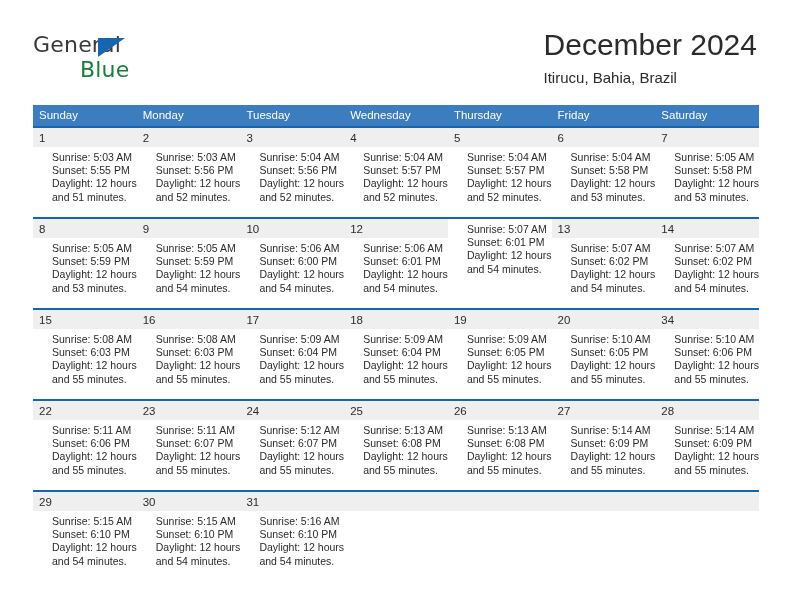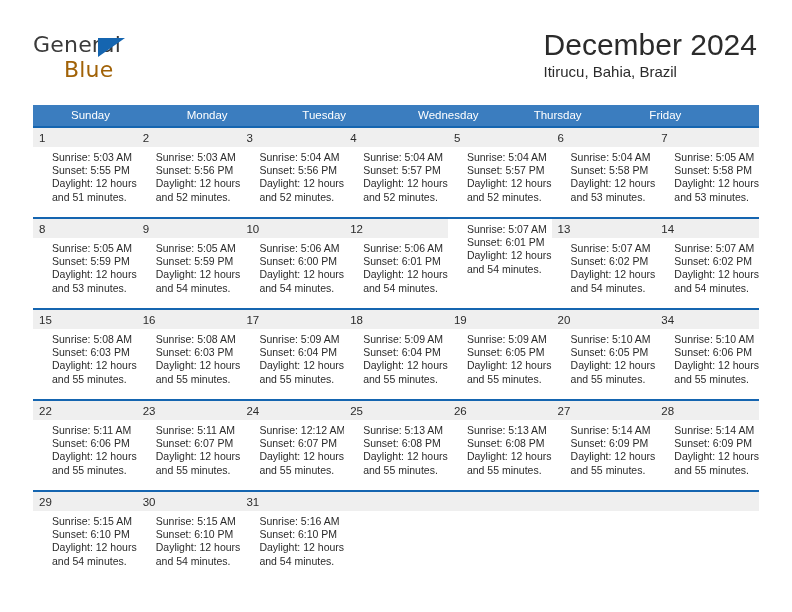--- a/index.html
+++ b/index.html
@@ -51,57 +51,57 @@
     position: absolute;
     left: 65px;
     top: 6px;
     width: 0;
     height: 0;
     border-left: 27px solid #1565b0;
     border-bottom: 19px solid transparent;
   }
   .logo-blue {
     position: absolute;
-    left: 31px;
+    left: 47px;
     top: 25px;
     font-size: 22px;
     letter-spacing: 0.2px;
-    color: #a16207;
+    color: #15803d;
     font-family: "DejaVu Sans", sans-serif;
   }
 
   .title-block {
     position: absolute;
     right: 35px;
     top: 28px;
   }
   .cal-title {
     font-size: 30px;
     color: #2b2b2b;
     line-height: 1.15;
     white-space: nowrap;
   }
   .cal-subtitle {
+    margin-top: 6px;
     font-size: 15px;
     color: #2b2b2b;
     white-space: nowrap;
   }
 
   
   .calendar {
     position: absolute;
     left: 33px;
     top: 105px;
     width: 726px;
   }
 
   .weekday-row {
     display: flex;
     background: #3b7dbf;
-    padding-left: 32px;
   }
   .weekday {
     flex: 1 1 0;
     min-width: 0;
     box-sizing: border-box;
     padding: 4px 0 5px 6px;
     font-size: 11.5px;
     color: #ffffff;
     white-space: nowrap;
     overflow: hidden;
@@ -167,20 +167,21 @@
 
   <div class="calendar">
 
     <div class="weekday-row">
       <div class="weekday">Sunday</div>
       <div class="weekday">Monday</div>
       <div class="weekday">Tuesday</div>
       <div class="weekday">Wednesday</div>
       <div class="weekday">Thursday</div>
       <div class="weekday">Friday</div>
+      <div class="weekday">Saturday</div>
     </div>
 
     <div class="week-row">
       <div class="day-cell">
         <div class="day-number-band">1</div>
         <div class="day-body">
           <div>Sunrise: 5:03 AM</div>
           <div>Sunset: 5:55 PM</div>
           <div>Daylight: 12 hours</div>
           <div>and 51 minutes.</div>
@@ -388,21 +389,21 @@
         <div class="day-body">
           <div>Sunrise: 5:11 AM</div>
           <div>Sunset: 6:07 PM</div>
           <div>Daylight: 12 hours</div>
           <div>and 55 minutes.</div>
         </div>
       </div>
       <div class="day-cell">
         <div class="day-number-band">24</div>
         <div class="day-body">
-          <div>Sunrise: 12:12 AM</div>
+          <div>Sunrise: 5:12 AM</div>
           <div>Sunset: 6:07 PM</div>
           <div>Daylight: 12 hours</div>
           <div>and 55 minutes.</div>
         </div>
       </div>
       <div class="day-cell">
         <div class="day-number-band">25</div>
         <div class="day-body">
           <div>Sunrise: 5:13 AM</div>
           <div>Sunset: 6:08 PM</div>

